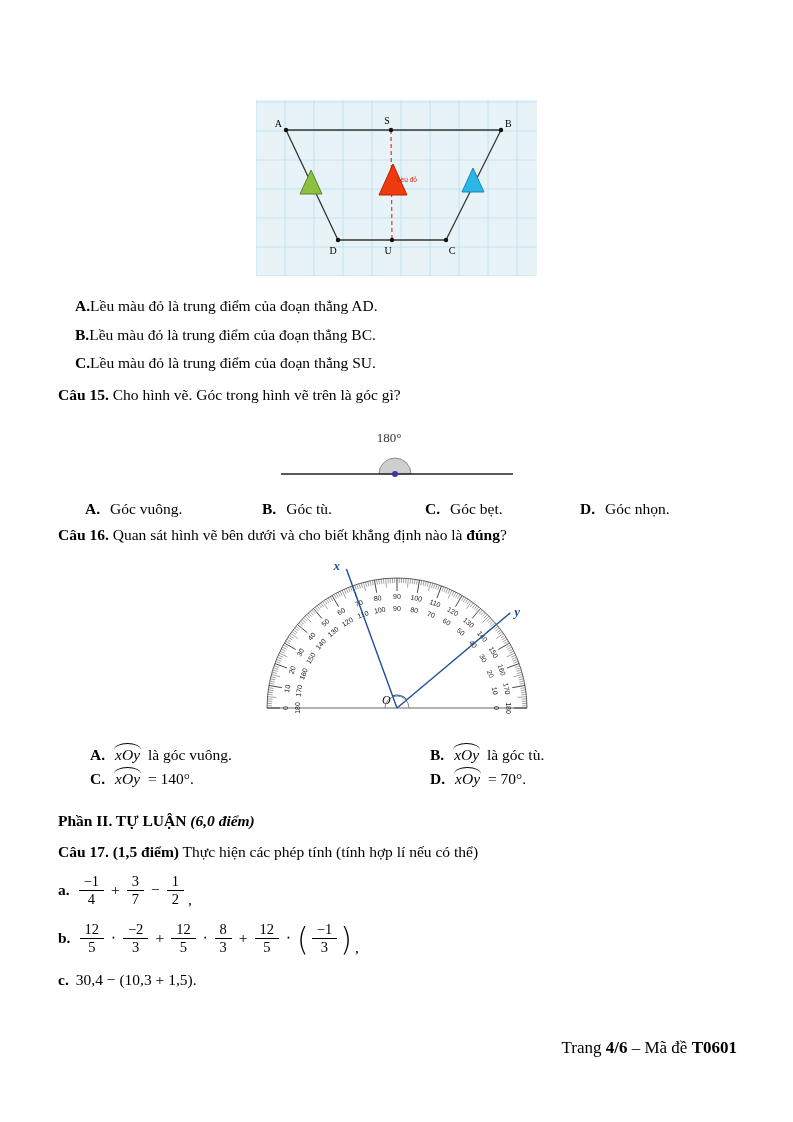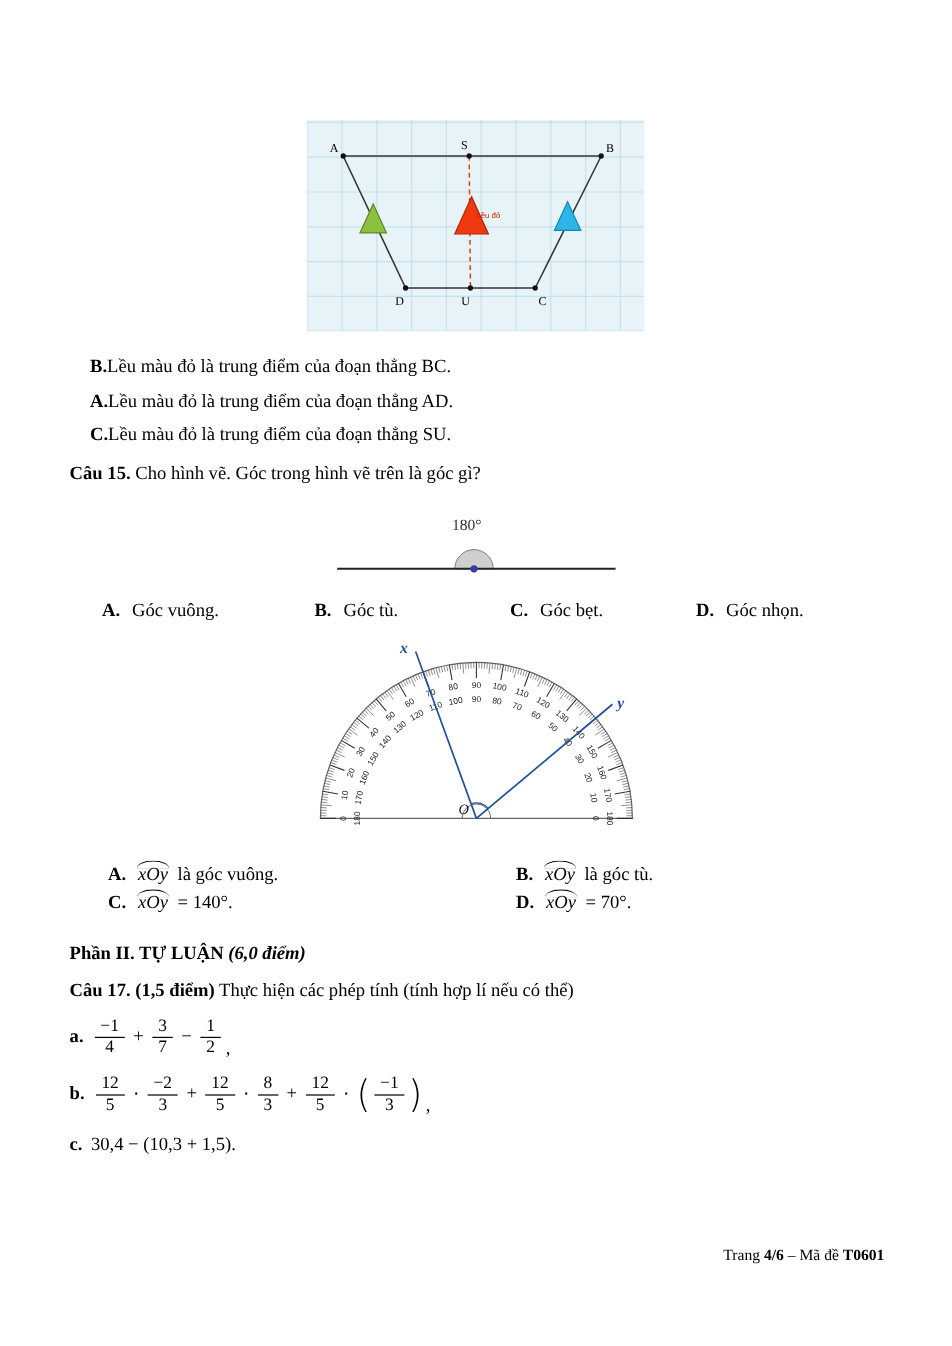--- a/index.html
+++ b/index.html
@@ -22,21 +22,21 @@
                 border-top:1.3px solid #000;border-radius:50% 50% 0 0/100% 100% 0 0}
   .heading{margin:24px 0 0 58px;font-weight:bold}
   .expr{display:flex;align-items:center;margin:10px 0 0 58px;min-height:38px}
   .expr .elabel{margin-right:7px}
   .expr .op{margin:0 5px}
   .frac{display:inline-flex;flex-direction:column;text-align:center;font-size:14.5px;line-height:1.15;margin:0 2px}
   .frac .num{padding:0 5px;border-bottom:1px solid #000}
   .frac .den{padding:0 5px}
   .bigp{font-size:30px;font-weight:300;line-height:.9;margin:0 1px;font-family:"DejaVu Sans",sans-serif;transform:scaleY(1.05)}
   .tail{align-self:flex-end;margin-left:2px}
-  .footer{position:absolute;top:1038px;right:56px;font-size:13px}
+  .footer{position:absolute;top:1038px;right:56px;font-size:17px}
 </style>
 </head>
 <body>
 
 <div class="page">
 
   <div class="figwrap fig14wrap">
     <svg id="fig14svg" width="281" height="176">
       <rect x="0" y="0" width="281" height="176" fill="#e8f3f8"></rect>
       <g id="grid14">
@@ -76,22 +76,22 @@
       <text x="26" y="27" font-size="10" text-anchor="end">A</text>
       <text x="131" y="24" font-size="10" text-anchor="middle">S</text>
       <text x="249" y="27" font-size="10">B</text>
       <text x="77" y="154" font-size="10" text-anchor="middle">D</text>
       <text x="132" y="154" font-size="10" text-anchor="middle">U</text>
       <text x="196" y="154" font-size="10" text-anchor="middle">C</text>
     </svg>
   </div>
 
   <div class="optlines">
+    <div><b>A.</b><span>Lều màu đỏ là trung điểm của đoạn thẳng AD.</span></div>
     <div><b>B.</b><span>Lều màu đỏ là trung điểm của đoạn thẳng BC.</span></div>
-    <div><b>A.</b><span>Lều màu đỏ là trung điểm của đoạn thẳng AD.</span></div>
     <div><b>C.</b><span>Lều màu đỏ là trung điểm của đoạn thẳng SU.</span></div>
   </div>
 
   <div class="qline">
     <b>Câu 15.</b><span> Cho hình vẽ. Góc trong hình vẽ trên là góc gì?</span>
   </div>
 
   <div class="figwrap fig15wrap">
     <svg width="240" height="62">
       <text x="112" y="16" font-size="13" text-anchor="middle" fill="#333">180°</text>
@@ -101,20 +101,23 @@
     </svg>
   </div>
 
   <div class="opts-row">
     <div class="o15-1"><b>A.</b><span>Góc vuông.</span></div>
     <div class="o15-2"><b>B.</b><span>Góc tù.</span></div>
     <div class="o15-3"><b>C.</b><span>Góc bẹt.</span></div>
     <div><b>D.</b><span>Góc nhọn.</span></div>
   </div>
 
+  <div class="qline">
+    <b>Câu 16.</b><span> Quan sát hình vẽ bên dưới và cho biết khẳng định nào là </span><b>đúng</b><span>?</span>
+  </div>
 
   <div class="figwrap fig16wrap">
     <svg id="proto" width="310" height="160">
         <path d="M 25 152 A 130 130 0 0 1 285 152 Z" fill="#fff" stroke="#666" stroke-width="1"></path>
         <path d="M 143 152 A 12 12 0 0 1 167 152" fill="none" stroke="#666" stroke-width="0.8"></path>
         <line x1="285" y1="152" x2="272" y2="152" stroke="#333" stroke-width="0.9"></line>
         <line x1="284.98020037033086" y1="149.73118716315315" x2="279.9809618945489" y2="149.81844919533955" stroke="#333" stroke-width="0.45"></line>
         <line x1="284.92080751248244" y1="147.46306542867487" x2="279.923853377387" y2="147.63756291218738" stroke="#333" stroke-width="0.45"></line>
         <line x1="284.82183951809463" y1="145.1963256884173" x2="279.8286918443217" y2="145.458005469632" stroke="#333" stroke-width="0.45"></line>
         <line x1="284.6833265337772" y1="142.9316584132637" x2="279.69550628247805" y2="143.28044078198434" stroke="#333" stroke-width="0.45"></line>

